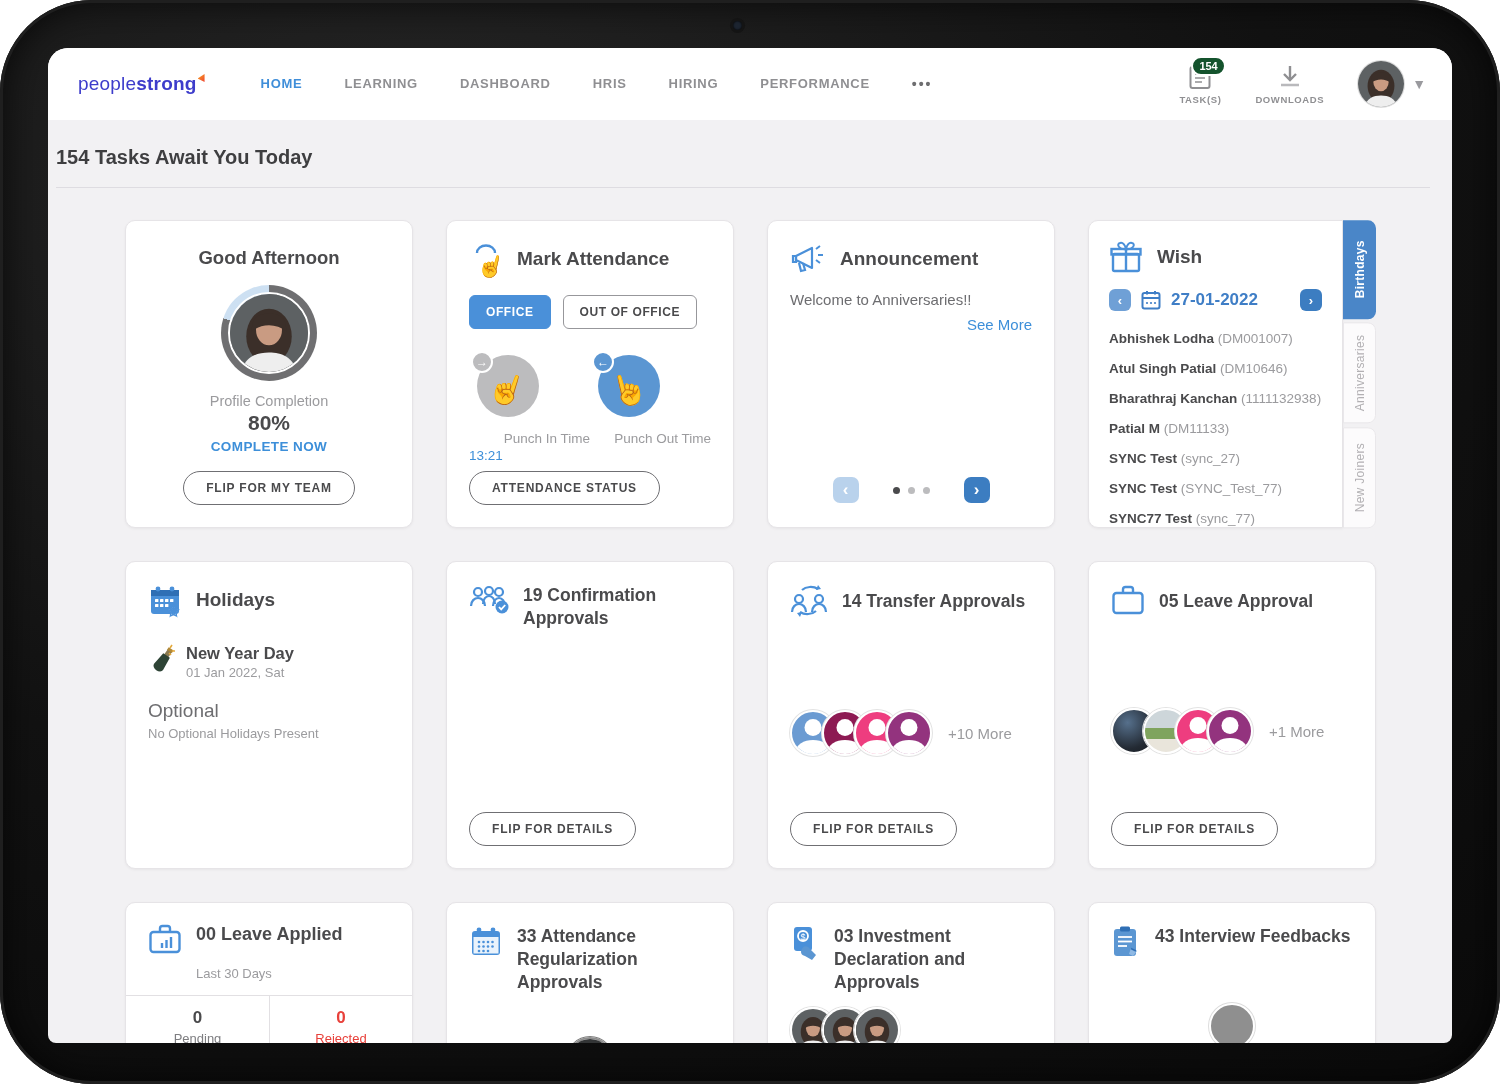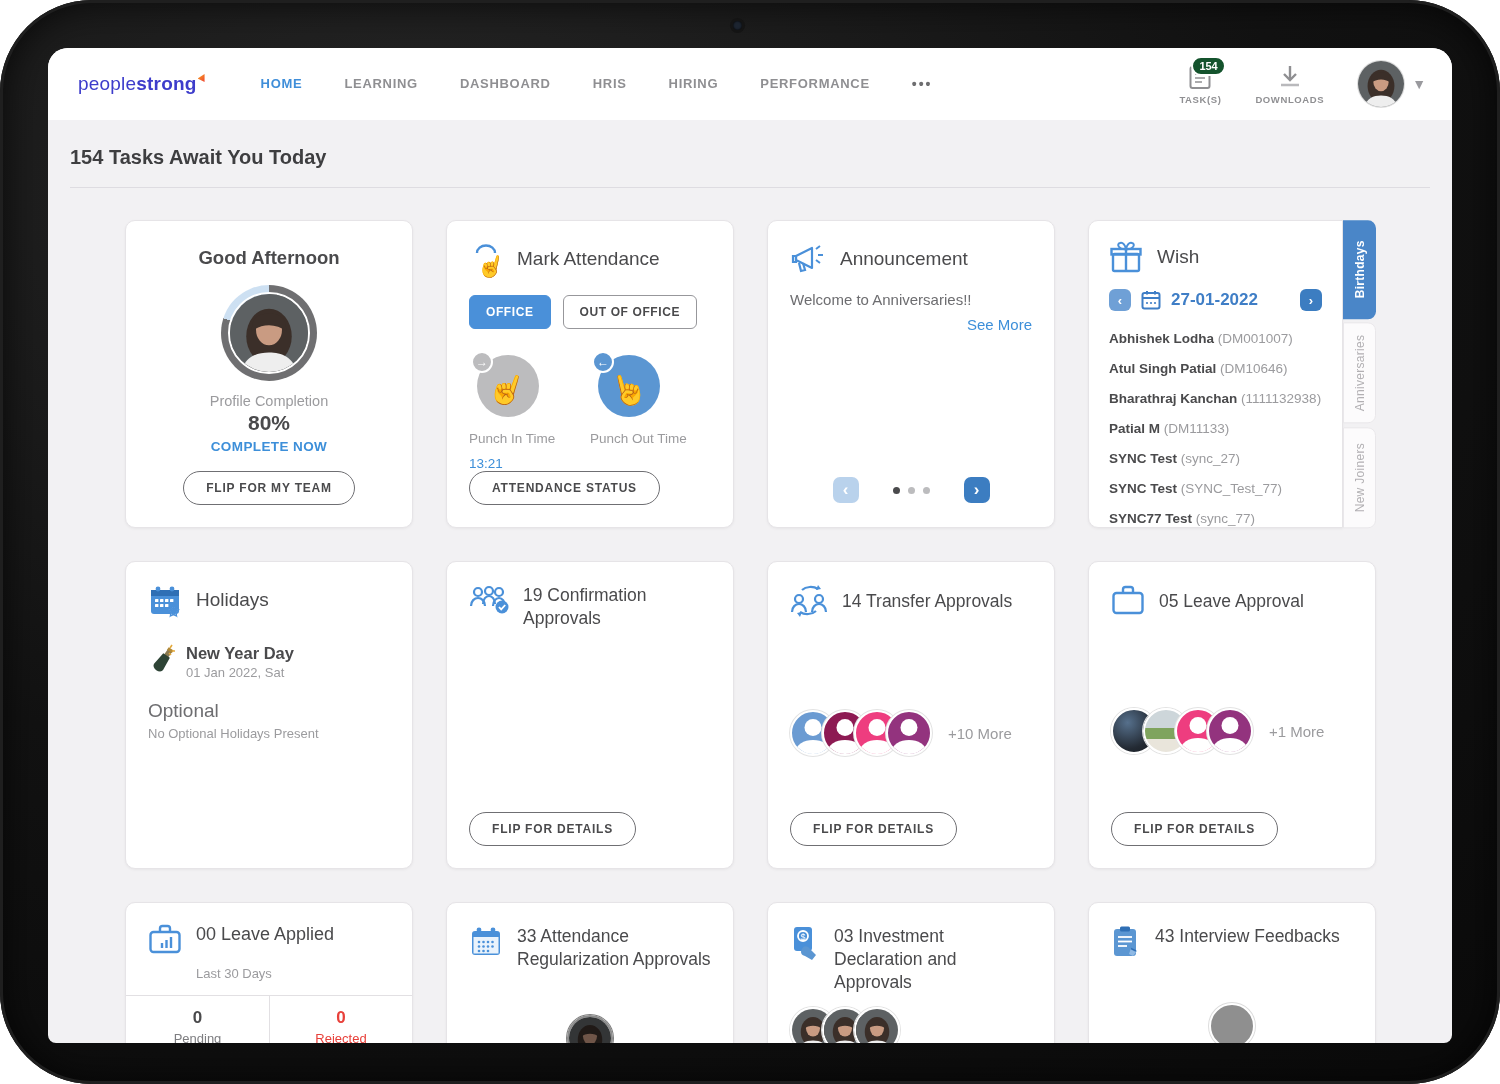--- a/index.html
+++ b/index.html
@@ -33,30 +33,30 @@
   .header-right { margin-left:auto; display:flex; align-items:center; gap:34px; }
   .hdr-action { display:flex; flex-direction:column; align-items:center; gap:4px; position:relative; cursor:pointer; }
   .hdr-action-label { font-size:9.5px; font-weight:700; letter-spacing:.6px; color:#8f8f92; }
   .badge { position:absolute; top:-8px; left:12px; background:#14532d; color:#fff; font-size:11px; font-weight:800;
     padding:2px 6px; border-radius:10px; border:2px solid #fff; }
   .hdr-avatar-wrap { display:flex; align-items:center; gap:8px; cursor:pointer; }
   .hdr-avatar { width:46px; height:46px; border-radius:50%; overflow:hidden; box-shadow:0 0 0 1px #ddd; }
   .chev-down { color:#9a9a9e; font-size:14px; }
 
   
-  .page-title-bar { padding:26px 22px 0 22px; }
+  .page-title-bar { padding:26px 22px 0 8px; }
   .page-title { font-size:20px; font-weight:700; color:#3e3e40; padding-bottom:18px; border-bottom:1px solid #dedce1; }
 
   
   .grid { display:grid; grid-template-columns:repeat(4,288px); gap:33px; padding:32px 0 0 77px; }
   .card { background:#fff; border:1px solid #e6e4e7; border-radius:10px; height:308px;
     box-shadow:0 1px 3px rgba(0,0,0,.05); padding:22px; position:relative; display:flex; flex-direction:column; }
 
   .card-head { display:flex; align-items:flex-start; gap:14px; }
-  .card-title { font-size:17.5px; font-weight:400; color:#4a4a4c; line-height:1.3; }
+  .card-title { font-size:17.5px; font-weight:700; color:#4a4a4c; line-height:1.3; }
   .icon-svg { flex:0 0 auto; }
 
   .pill-btn { align-self:flex-start; border:1px solid #6f6f73; border-radius:17px; background:#fff;
     padding:9px 22px; font-size:12px; font-weight:700; letter-spacing:.8px; color:#4a4a4c; cursor:pointer; }
 
   
   .card-greet { align-items:center; text-align:center; }
   .greet-title { font-size:18.5px; font-weight:700; color:#4a4a4c; margin-top:4px; }
   .ring { margin-top:16px; width:96px; height:96px; border-radius:50%;
     background:conic-gradient(#6f6f71 0deg 288deg, #cde0f2 288deg 360deg);
@@ -76,22 +76,22 @@
   .punch-col { width:50%; }
   .punch-circle { width:62px; height:62px; border-radius:50%; position:relative; margin-left:8px;
     display:flex; align-items:center; justify-content:center; }
   .punch-circle.gray { background:#bcbcbe; }
   .punch-circle.blue { background:#5b96d2; }
   .punch-hand { color:#fff; font-size:30px; transform:rotate(18deg); margin-top:6px; }
   .punch-badge { position:absolute; top:-4px; left:-6px; width:22px; height:22px; border-radius:50%;
     border:2px solid #fff; color:#fff; font-size:12px; font-weight:700; display:flex; align-items:center; justify-content:center; }
   .punch-badge.gray { background:#bcbcbe; }
   .punch-badge.blue { background:#5b96d2; }
-  .punch-label { font-size:13.5px; color:#9b9b9e; margin-top:14px; }
-  .punch-time { font-size:13.5px; color:#3d8fd9; margin-top:10px; }
+  .punch-label { font-size:13.5px; color:#9b9b9e; margin-top:14px;text-align:right; }
+  .punch-time { font-size:13.5px; color:#3d8fd9; margin-top:2px; }
   .card-att .pill-btn { margin-top:auto; }
 
   
   .ann-text { font-size:15px; color:#6d6d70; margin-top:16px; }
   .see-more { font-size:15px; color:#3d8fd9; text-align:right; margin-top:8px; cursor:pointer; }
   .carousel { margin-top:auto; display:flex; align-items:center; justify-content:center; gap:34px; padding-bottom:2px; }
   .car-btn { width:26px; height:26px; border-radius:7px; color:#fff; font-size:17px; font-weight:700;
     display:flex; align-items:center; justify-content:center; cursor:pointer; }
   .car-btn.prev { background:#b9d2ec; }
   .car-btn.next { background:#3c7dc1; }

